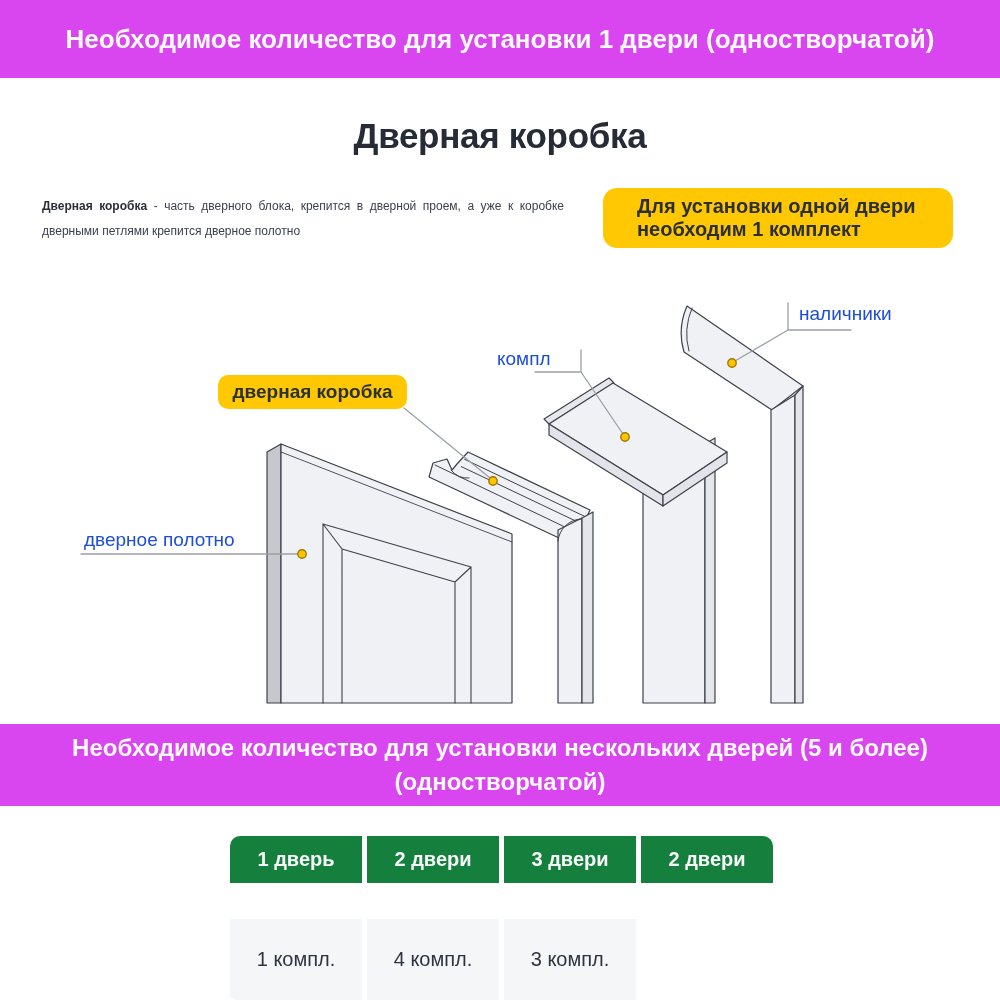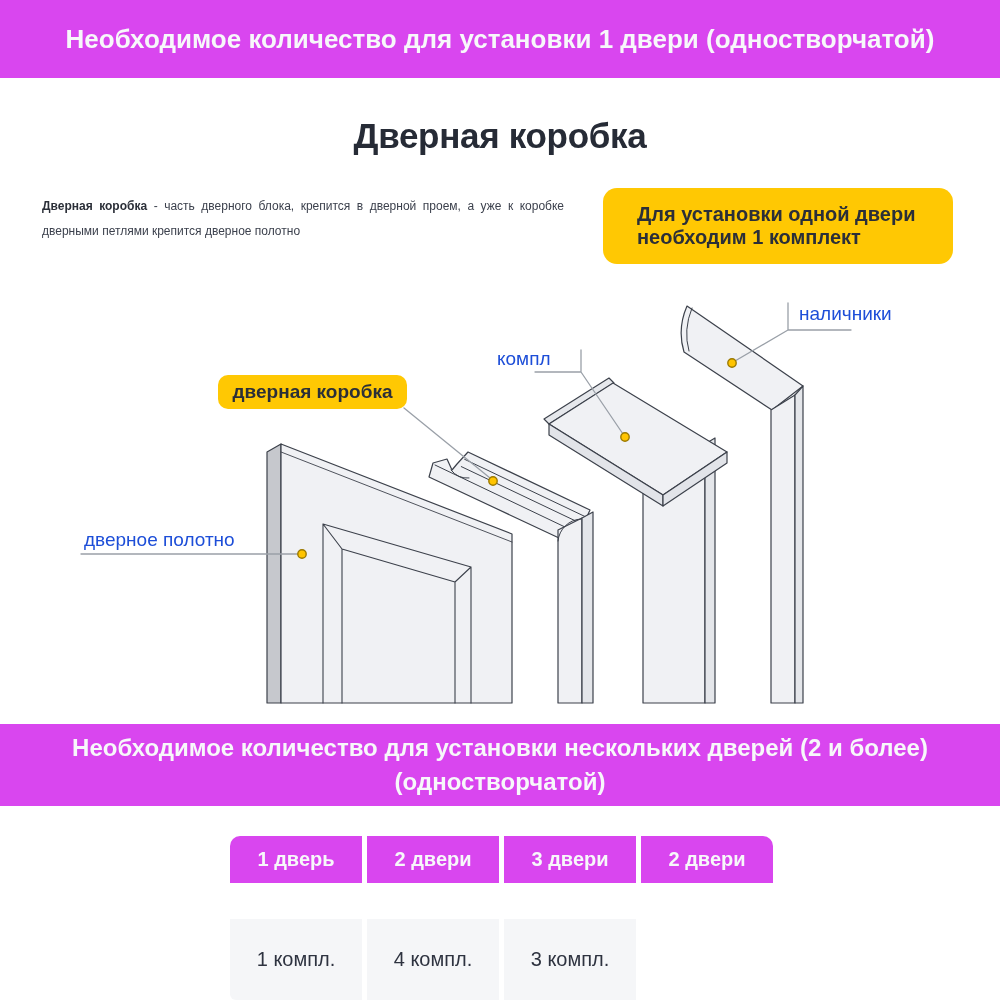--- a/index.html
+++ b/index.html
@@ -24,21 +24,21 @@
     font-size:35px;font-weight:bold;color:#262B36;letter-spacing:-0.3px;z-index:2;
   }
   
   #description{
     top:194px;left:42px;width:522px;font-size:12px;line-height:25px;
     text-align:justify;color:#3C414D;z-index:2;
   }
   #description b{color:#2B2F38;}
   
   #info-badge{
-    top:188px;left:603px;width:350px;height:76px;background:#FFC803;
+    top:188px;left:603px;width:350px;height:60px;background:#FFC803;
     border-radius:14px;display:flex;flex-direction:column;justify-content:center;
     padding-left:34px;box-sizing:border-box;
     font-size:20px;font-weight:bold;line-height:23px;color:#2B2F38;z-index:2;
   }
   
   .dg-label{font-size:19px;color:#1d4ed8;white-space:nowrap;z-index:3;}
   #label-door-leaf{top:529px;left:84px;}
   #label-extensions{top:348px;left:497px;}
   #label-architraves{top:303px;left:799px;}
   #label-door-frame{
@@ -47,21 +47,21 @@
     font-size:19px;font-weight:bold;color:#2B2F38;
   }
   
   #diagram-svg{top:0;left:0;z-index:1;}
   
   #sets-table{
     top:836px;left:230px;width:543px;z-index:2;
     display:grid;grid-template-columns:repeat(4,1fr);grid-column-gap:5px;grid-row-gap:0;
   }
   .th{
-    background:#d946ef;color:#F7F8FA;font-weight:bold;font-size:20px;
+    background:#15803d;color:#F7F8FA;font-weight:bold;font-size:20px;
     height:47px;display:flex;align-items:center;justify-content:center;
   }
   .td{
     background:#F5F6F8;color:#2E3340;font-size:20px;
     height:81px;display:flex;align-items:center;justify-content:center;margin-top:36px;
   }
   .th:first-child{border-top-left-radius:10px;}
   .th:nth-child(4){border-top-right-radius:10px;}
   .td-first{border-bottom-left-radius:6px;}
   .td-last{border-bottom-right-radius:6px;}
@@ -134,21 +134,21 @@
     <circle cx="732" cy="363" r="4.2"></circle>
   </g>
 </svg>
 
 <div id="label-door-leaf" class="dg-label abs">дверное полотно</div>
 <div id="label-door-frame" class="abs">дверная коробка</div>
 <div id="label-extensions" class="dg-label abs">компл</div>
 <div id="label-architraves" class="dg-label abs">наличники</div>
 
 <div id="bottom-banner" class="banner abs">
-  <span>Необходимое количество для установки нескольких дверей (2 и более)</span>
+  <span>Необходимое количество для установки нескольких дверей (5 и более)</span>
   <span>(одностворчатой)</span>
 </div>
 
 <div id="sets-table" class="abs">
   <div class="th">1 дверь</div>
   <div class="th">2 двери</div>
   <div class="th">3 двери</div>
   <div class="th">2 двери</div>
   <div class="td td-first">1 компл.</div>
   <div class="td">4 компл.</div>

